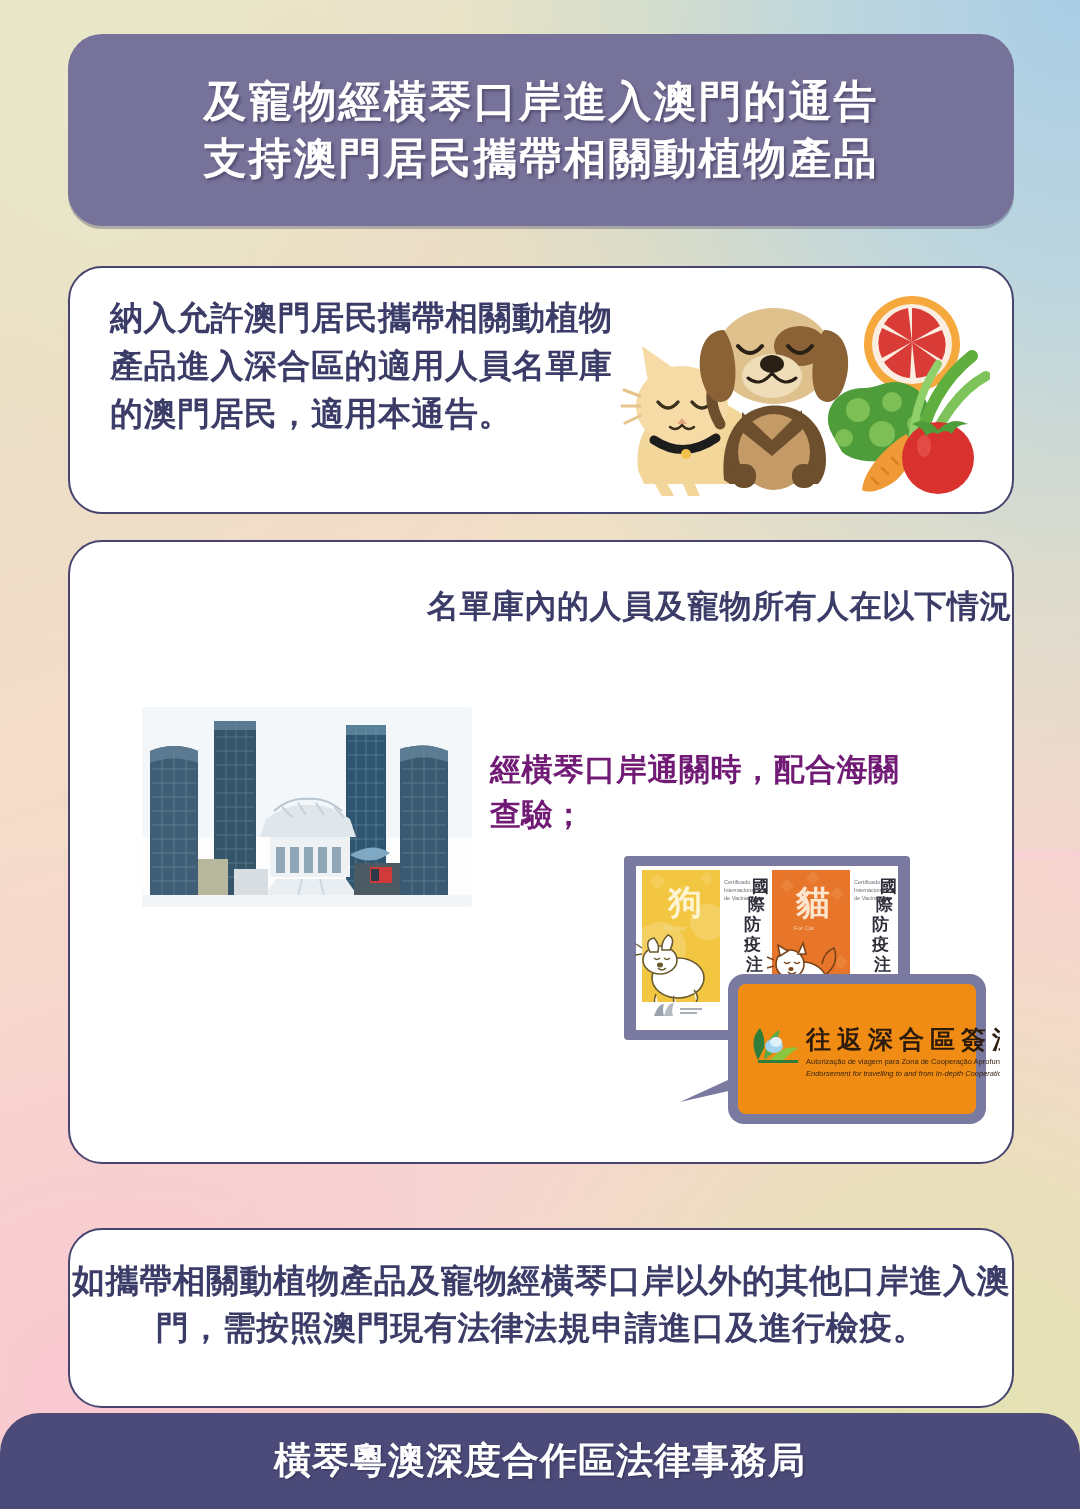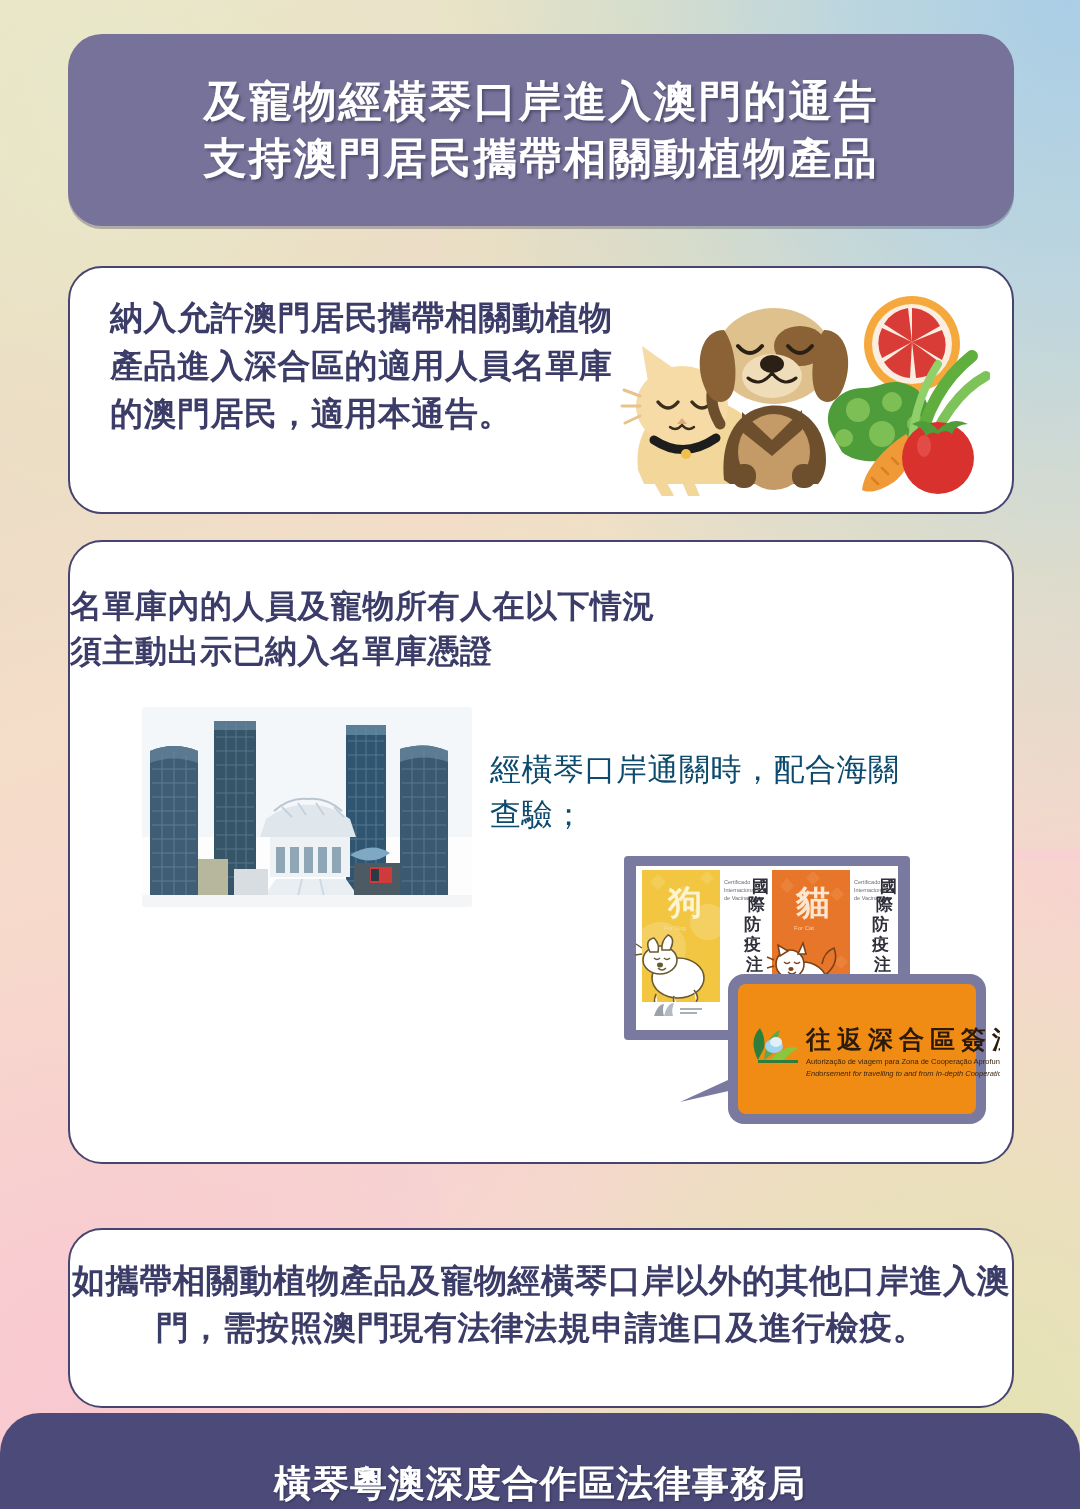--- a/index.html
+++ b/index.html
@@ -132,42 +132,42 @@
     position: absolute;
     right: 22px; top: 16px;
     width: 370px; height: 212px;
   }
 
   
   #card-show { left: 68px; top: 540px; width: 946px; height: 624px; }
   .show-heading {
     position: absolute;
     left: 0; right: 0; top: 42px;
-    text-align: left;
+    text-align: right;
     color: #3c3c68;
     font-size: 32px;
     font-weight: 700;
     line-height: 1.42;
     letter-spacing: 0.5px;
   }
   .port-photo {
     position: absolute;
     left: 72px; top: 165px;
     width: 330px; height: 200px;
     border-radius: 3px;
     overflow: hidden;
     background: #fbfcfd;
   }
   .customs-text {
     position: absolute;
     left: 420px; top: 205px;
     width: 440px;
-    color: #0c4a6e;
+    color: #701a75;
     font-size: 31px;
-    font-weight: 400;
+    font-weight: 700;
     line-height: 1.46;
     letter-spacing: 0.5px;
   }
   .visa-text {
     position: absolute;
     left: 64px; top: 408px;
     width: 500px;
     color: #3c3c68;
     font-size: 31px;
     font-weight: 700;
@@ -195,21 +195,21 @@
 
   
   .footer-bar {
     position: absolute;
     left: 0; bottom: 0;
     width: 1080px; height: 96px;
     background: #4b4a78;
     border-top-left-radius: 40px;
     border-top-right-radius: 40px;
     display: flex;
-    align-items: flex-end;
+    align-items: center;
     justify-content: center;
     overflow: hidden;
   }
   .footer-text {
     color: #ffffff;
     font-size: 37px;
     font-weight: 700;
     letter-spacing: 1px;
     white-space: nowrap;
     text-shadow: 1px 1px 2px rgba(30,28,60,0.5);
@@ -323,21 +323,20 @@
                  Q326 144 332 150 Q336 140 348 140 Q332 132 318 146 Z" fill="#4f9c3a"></path>
         <ellipse cx="304" cy="162" rx="7" ry="11" fill="#e6564f" opacity="0.75"></ellipse>
       </svg>
     </div>
   </div>
 
   <div class="card" id="card-show">
 
     <div class="show-heading">
       <div>名單庫內的人員及寵物所有人在以下情況</div>
-      <div>須主動出示已納入名單庫憑證</div>
     </div>
 
     <div class="port-photo">
       <svg viewBox="0 0 330 200" width="330" height="200" aria-hidden="true">
         <rect width="330" height="200" fill="#fdfdfd"></rect>
 
         <rect width="330" height="130" fill="#f4f7fa"></rect>
 
         <path d="M8 44 q24 -10 48 0 v146 h-48 Z" fill="#3f5d74"></path>
         <path d="M8 44 q24 -10 48 0 v12 q-24 -9 -48 0 Z" fill="#5b7a92"></path>

